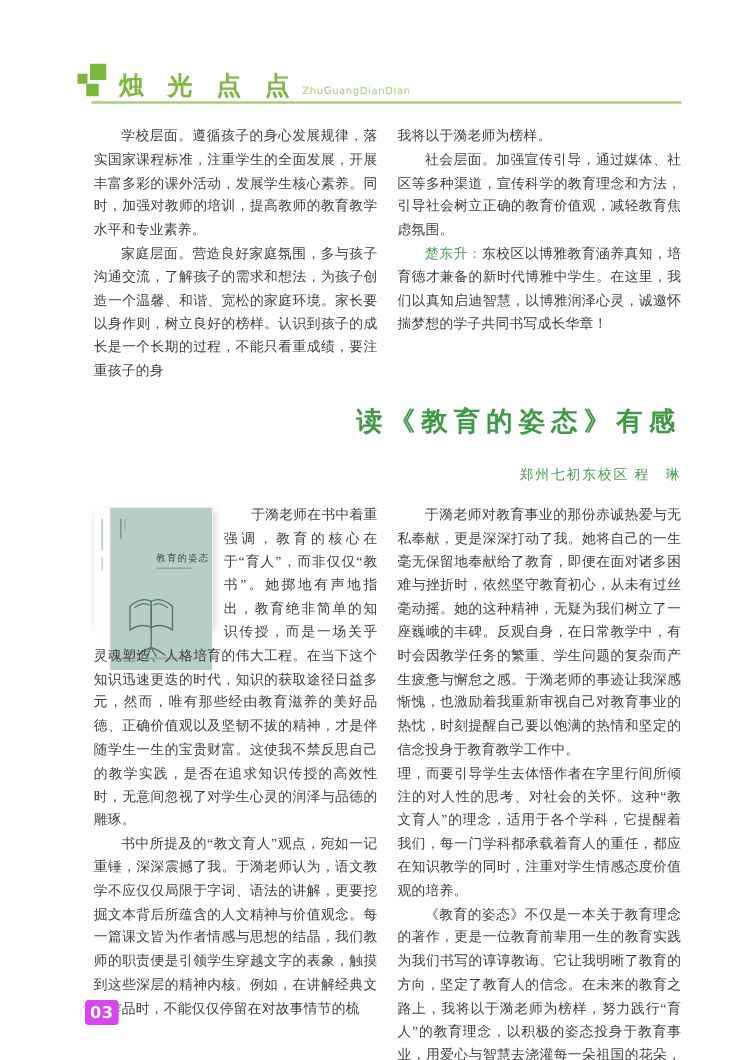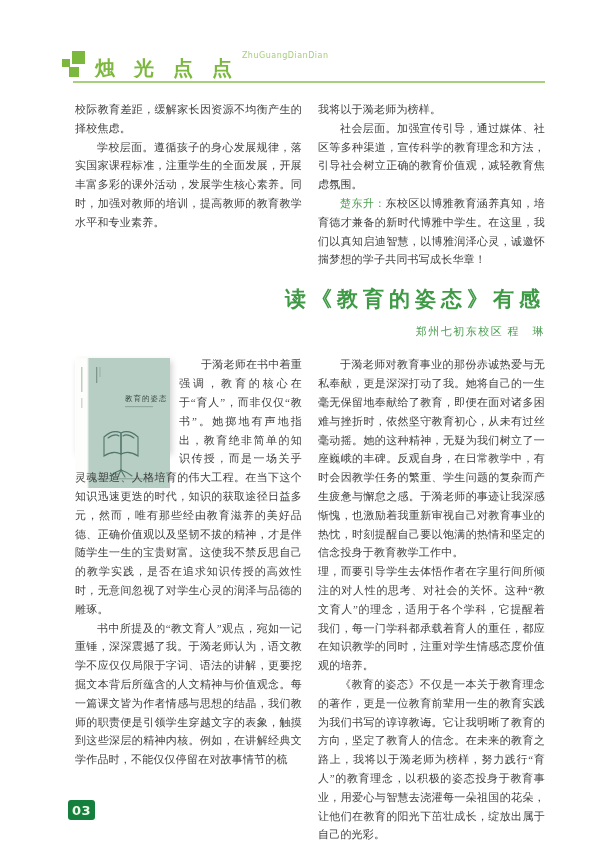--- a/index.html
+++ b/index.html
@@ -17,55 +17,55 @@
   }
   .header-row{display:flex;align-items:flex-end;}
   .logo{width:28px;height:28px;margin-right:6px;flex:0 0 auto;}
   .brand{
     font-family:"DejaVu Sans","Liberation Sans",sans-serif;
     font-weight:bold;font-size:20px;letter-spacing:6px;
     color:#7cb83e;line-height:1;white-space:nowrap;
   }
   .pinyin{
     font-family:"DejaVu Sans","Liberation Sans",sans-serif;
-    font-size:8px;color:#a5cf7a;margin-left:4px;margin-bottom:18px;
+    font-size:8px;color:#a5cf7a;margin-left:4px;margin-bottom:1px;
     letter-spacing:.5px;white-space:nowrap;
   }
   .header-rule{border-bottom:2px solid #a8cf7c;margin-top:3px;margin-left:12px;}
   
   .content{position:absolute;top:100px;left:75px;width:470px;}
   .two-col{display:flex;gap:16px;}
   .col{width:227px;flex:0 0 227px;}
   p.para{
     margin:0;font-size:11px;line-height:18.8px;
     text-align:justify;letter-spacing:.2px;
   }
   .ind{text-indent:2em;}
   .green{color:#4fa053;}
   
   .article-head{text-align:right;margin-top:17px;}
   .article-title{
     font-size:21px;font-weight:bold;color:#3f9a46;
     letter-spacing:5px;line-height:1.3;
   }
   .article-byline{
-    margin-top:11px;font-size:11px;color:#4a9e50;letter-spacing:1.5px;
+    margin-top:21px;font-size:11px;color:#4a9e50;letter-spacing:1.5px;
   }
   
   .essay{margin-top:16px;}
   .book{
     float:left;width:95px;height:94px;margin:3px 9px 5px 0;
     box-shadow:2px 3px 6px rgba(0,0,0,.18);
   }
   .book svg{display:block;width:95px;height:130px;}
   
   .page-badge{
     position:absolute;left:68px;bottom:28px;
     width:27px;height:20px;border-radius:3px;
-    background:#15803d;color:#f2fbe9;
+    background:#d946ef;color:#f2fbe9;
     font-family:"DejaVu Sans","Liberation Sans",sans-serif;
     font-size:13px;font-weight:bold;
     display:flex;align-items:center;justify-content:center;
     letter-spacing:.5px;
   }
 </style>
 </head>
 <body>
 
 <div class="page">
@@ -82,22 +82,22 @@
       <span class="brand">烛 光 点 点</span>
       <span class="pinyin">ZhuGuangDianDian</span>
     </div>
     <div class="header-rule"></div>
   </div>
 
   <div class="content">
 
     <div class="two-col">
       <div class="col">
-        <p class="para">校际教育差距，缓解家长因资源不均衡产生的择校焦虑。</p>
         <p class="para ind">学校层面。遵循孩子的身心发展规律，落实国家课程标准，注重学生的全面发展，开展丰富多彩的课外活动，发展学生核心素养。同时，加强对教师的培训，提高教师的教育教学水平和专业素养。</p>
+        <p class="para ind">家庭层面。营造良好家庭氛围，多与孩子沟通交流，了解孩子的需求和想法，为孩子创造一个温馨、和谐、宽松的家庭环境。家长要以身作则，树立良好的榜样。认识到孩子的成长是一个长期的过程，不能只看重成绩，要注重孩子的身</p>
       </div>
       <div class="col">
         <p class="para">我将以于漪老师为榜样。</p>
         <p class="para ind">社会层面。加强宣传引导，通过媒体、社区等多种渠道，宣传科学的教育理念和方法，引导社会树立正确的教育价值观，减轻教育焦虑氛围。</p>
         <p class="para ind"><span class="green">楚东升：</span><span>东校区以博雅教育涵养真知，培育德才兼备的新时代博雅中学生。在这里，我们以真知启迪智慧，以博雅润泽心灵，诚邀怀揣梦想的学子共同书写成长华章！</span></p>
       </div>
     </div>
 
     <div class="article-head">
       <div class="article-title">读《教育的姿态》有感</div>

